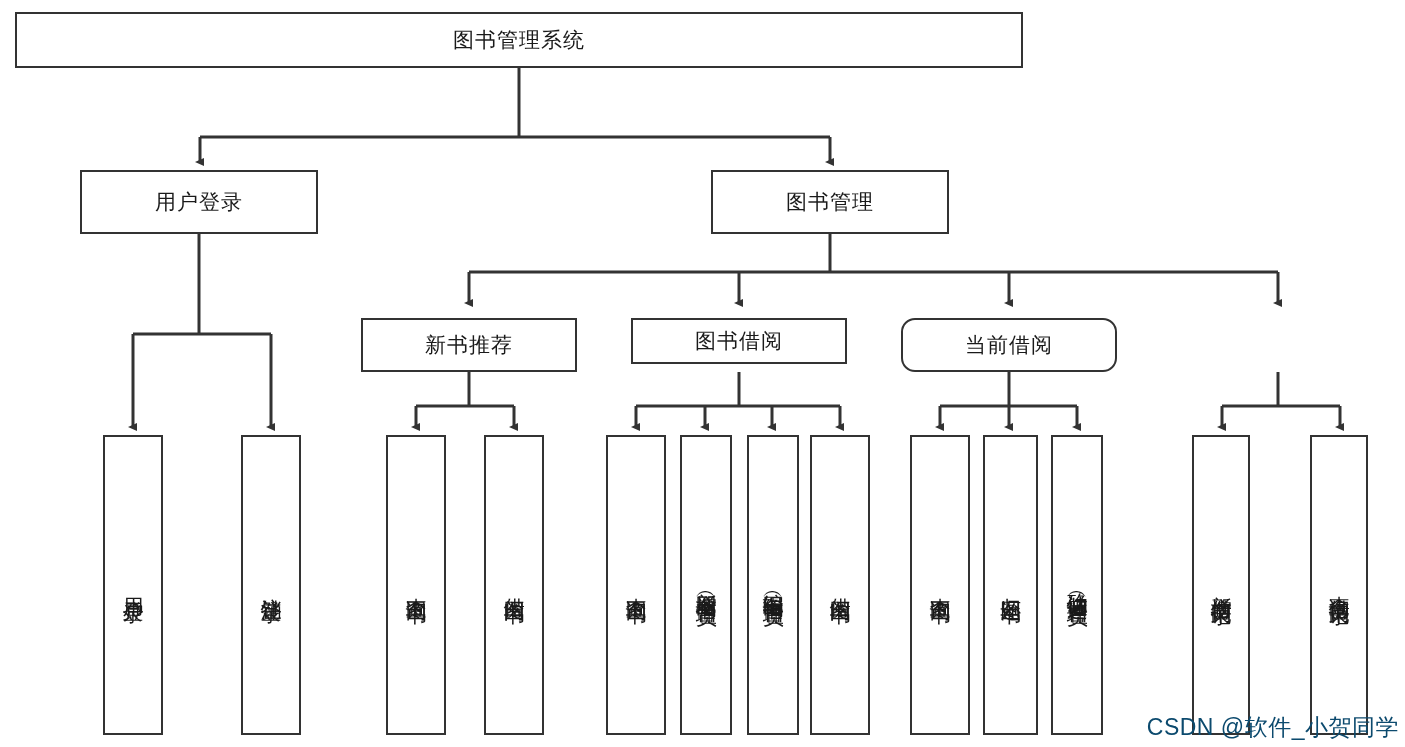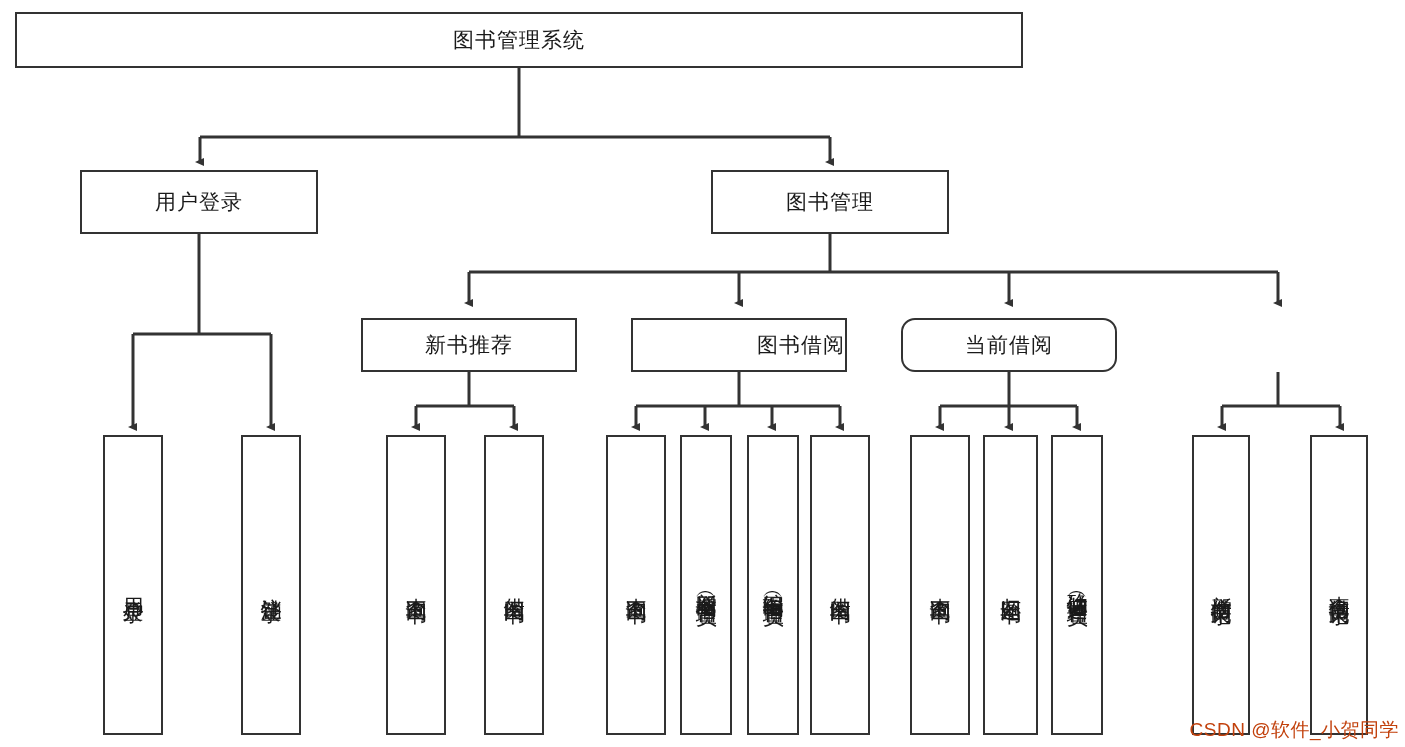--- a/index.html
+++ b/index.html
@@ -53,22 +53,22 @@
   .node.vertical .vtext {
     writing-mode: vertical-rl;
     text-orientation: upright;
     display: block;
     text-align: center;
   }
   .watermark {
     position: absolute;
     right: 6px;
     bottom: 4px;
-    font-size: 19px;
-    color: #c2410c;
+    font-size: 23px;
+    color: #0c4a6e;
     letter-spacing: 0.5px;
     white-space: nowrap;
   }
 </style>
 </head>
 <body>
 
 <div id="canvas">
 
   <svg class="connectors" viewBox="0 0 1405 747" xmlns="http://www.w3.org/2000/svg">
@@ -132,21 +132,21 @@
   </div>
 
   <div class="node horizontal" style="left:711px; top:170px; width:238px; height:64px;justify-content:center;">
     <span>图书管理</span>
   </div>
 
   <div class="node horizontal" style="left:361px; top:318px; width:216px; height:54px;">
     <span>新书推荐</span>
   </div>
 
-  <div class="node horizontal" style="left:631px; top:318px; width:216px; height:54px;justify-content:flex-end;">
+  <div class="node horizontal" style="left:631px; top:318px; width:216px; height:46px;">
     <span>图书借阅</span>
   </div>
 
   <div class="node horizontal" style="left:901px; top:318px; width:216px; height:54px;border-radius:14px;">
     <span>当前借阅</span>
   </div>
 
 
   <div class="node vertical" style="left:103px; top:435px; width:60px; height:300px;">
     <span class="vtext">用户登录</span>

